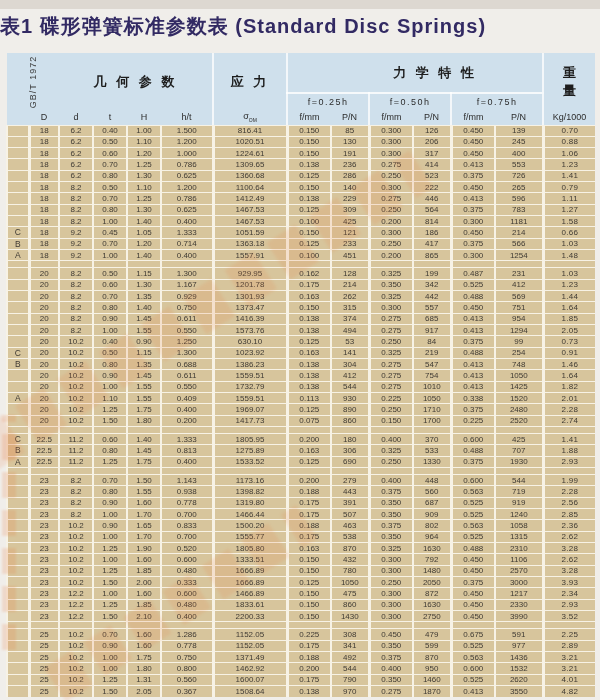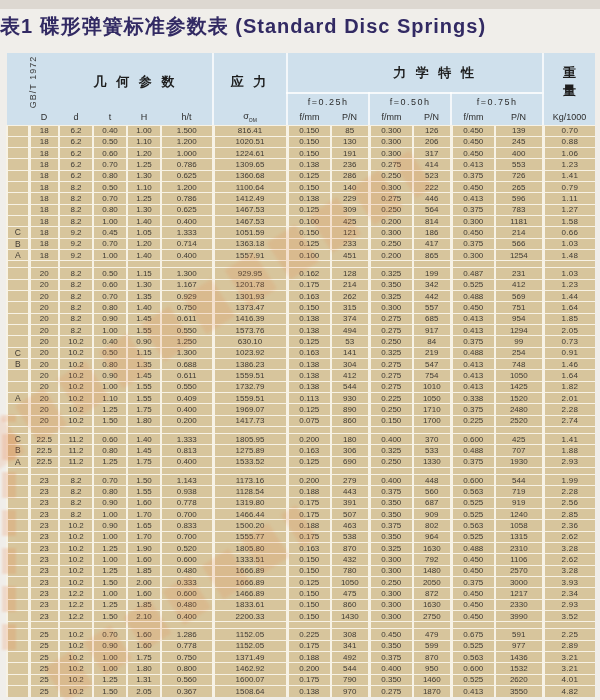--- a/index.html
+++ b/index.html
@@ -652,21 +652,21 @@
         <td class="c12">544</td>
         <td class="c13">1.99</td>
       </tr>
       <tr class="data-row">
         <td class="c0"></td>
         <td class="c1">23</td>
         <td class="c2">8.2</td>
         <td class="c3">0.80</td>
         <td class="c4">1.55</td>
         <td class="c5">0.938</td>
-        <td class="c6">1128.54</td>
+        <td class="c6">1398.82</td>
         <td class="c7">0.188</td>
         <td class="c8">443</td>
         <td class="c9">0.375</td>
         <td class="c10">560</td>
         <td class="c11">0.563</td>
         <td class="c12">719</td>
         <td class="c13">2.28</td>
       </tr>
       <tr class="data-row">
         <td class="c0"></td>

